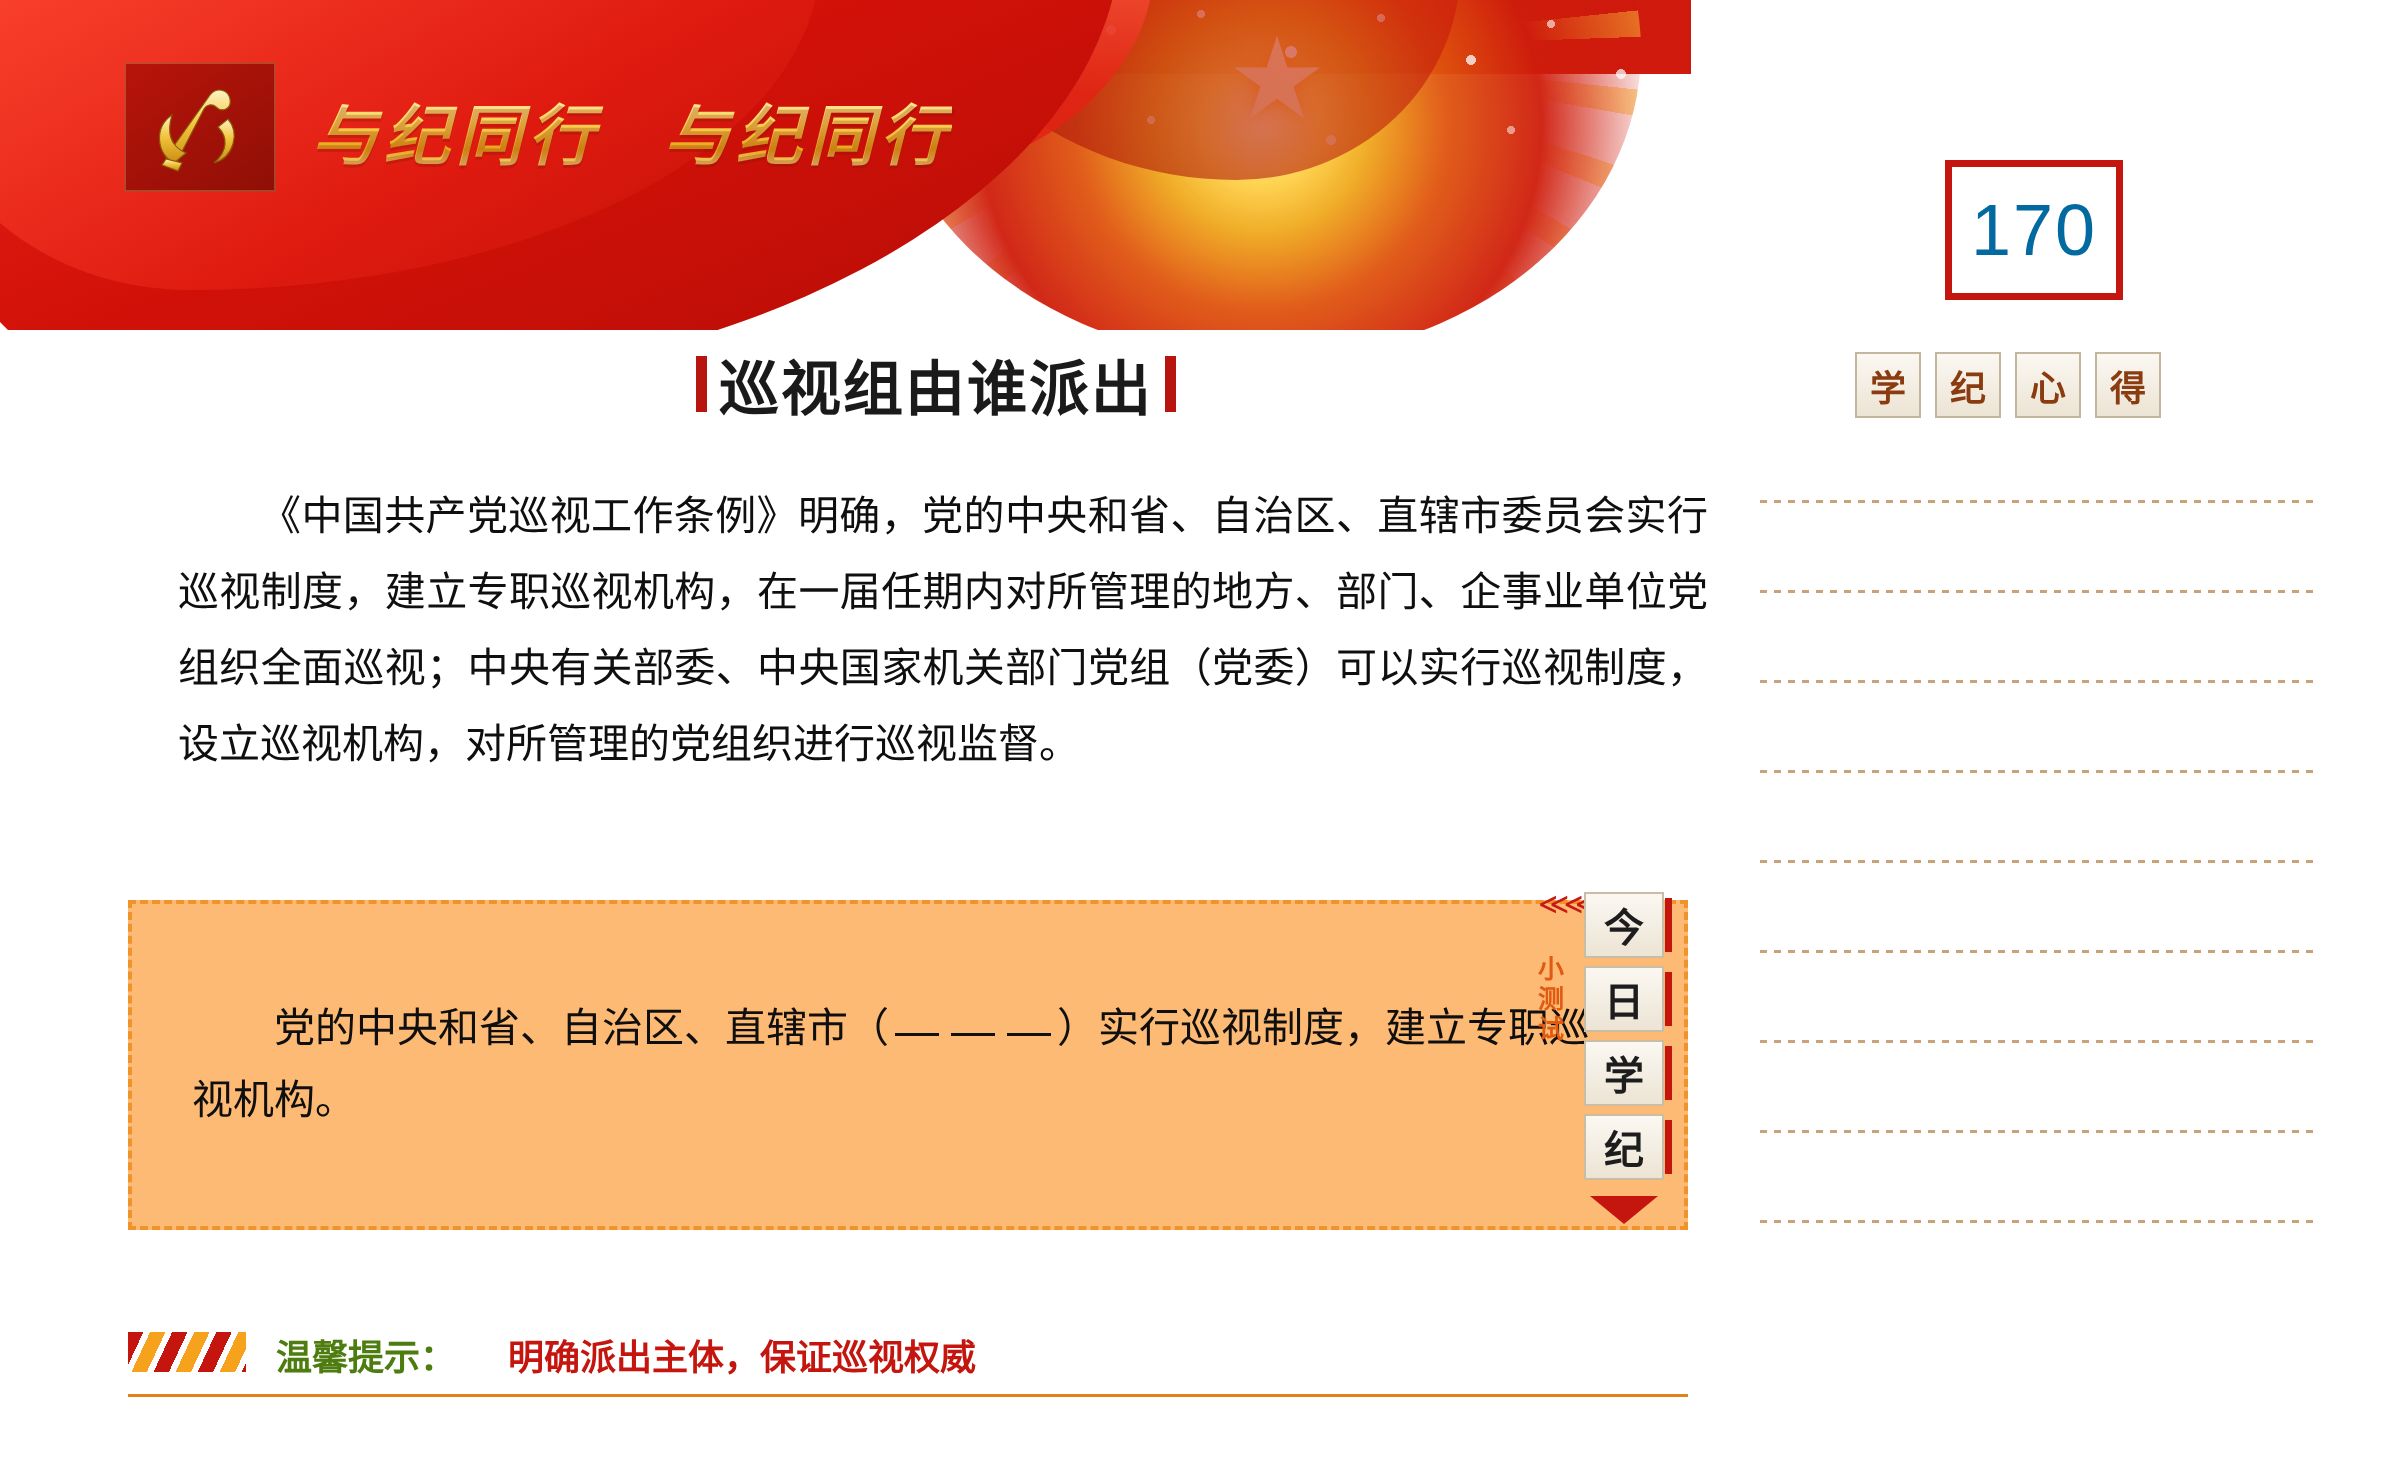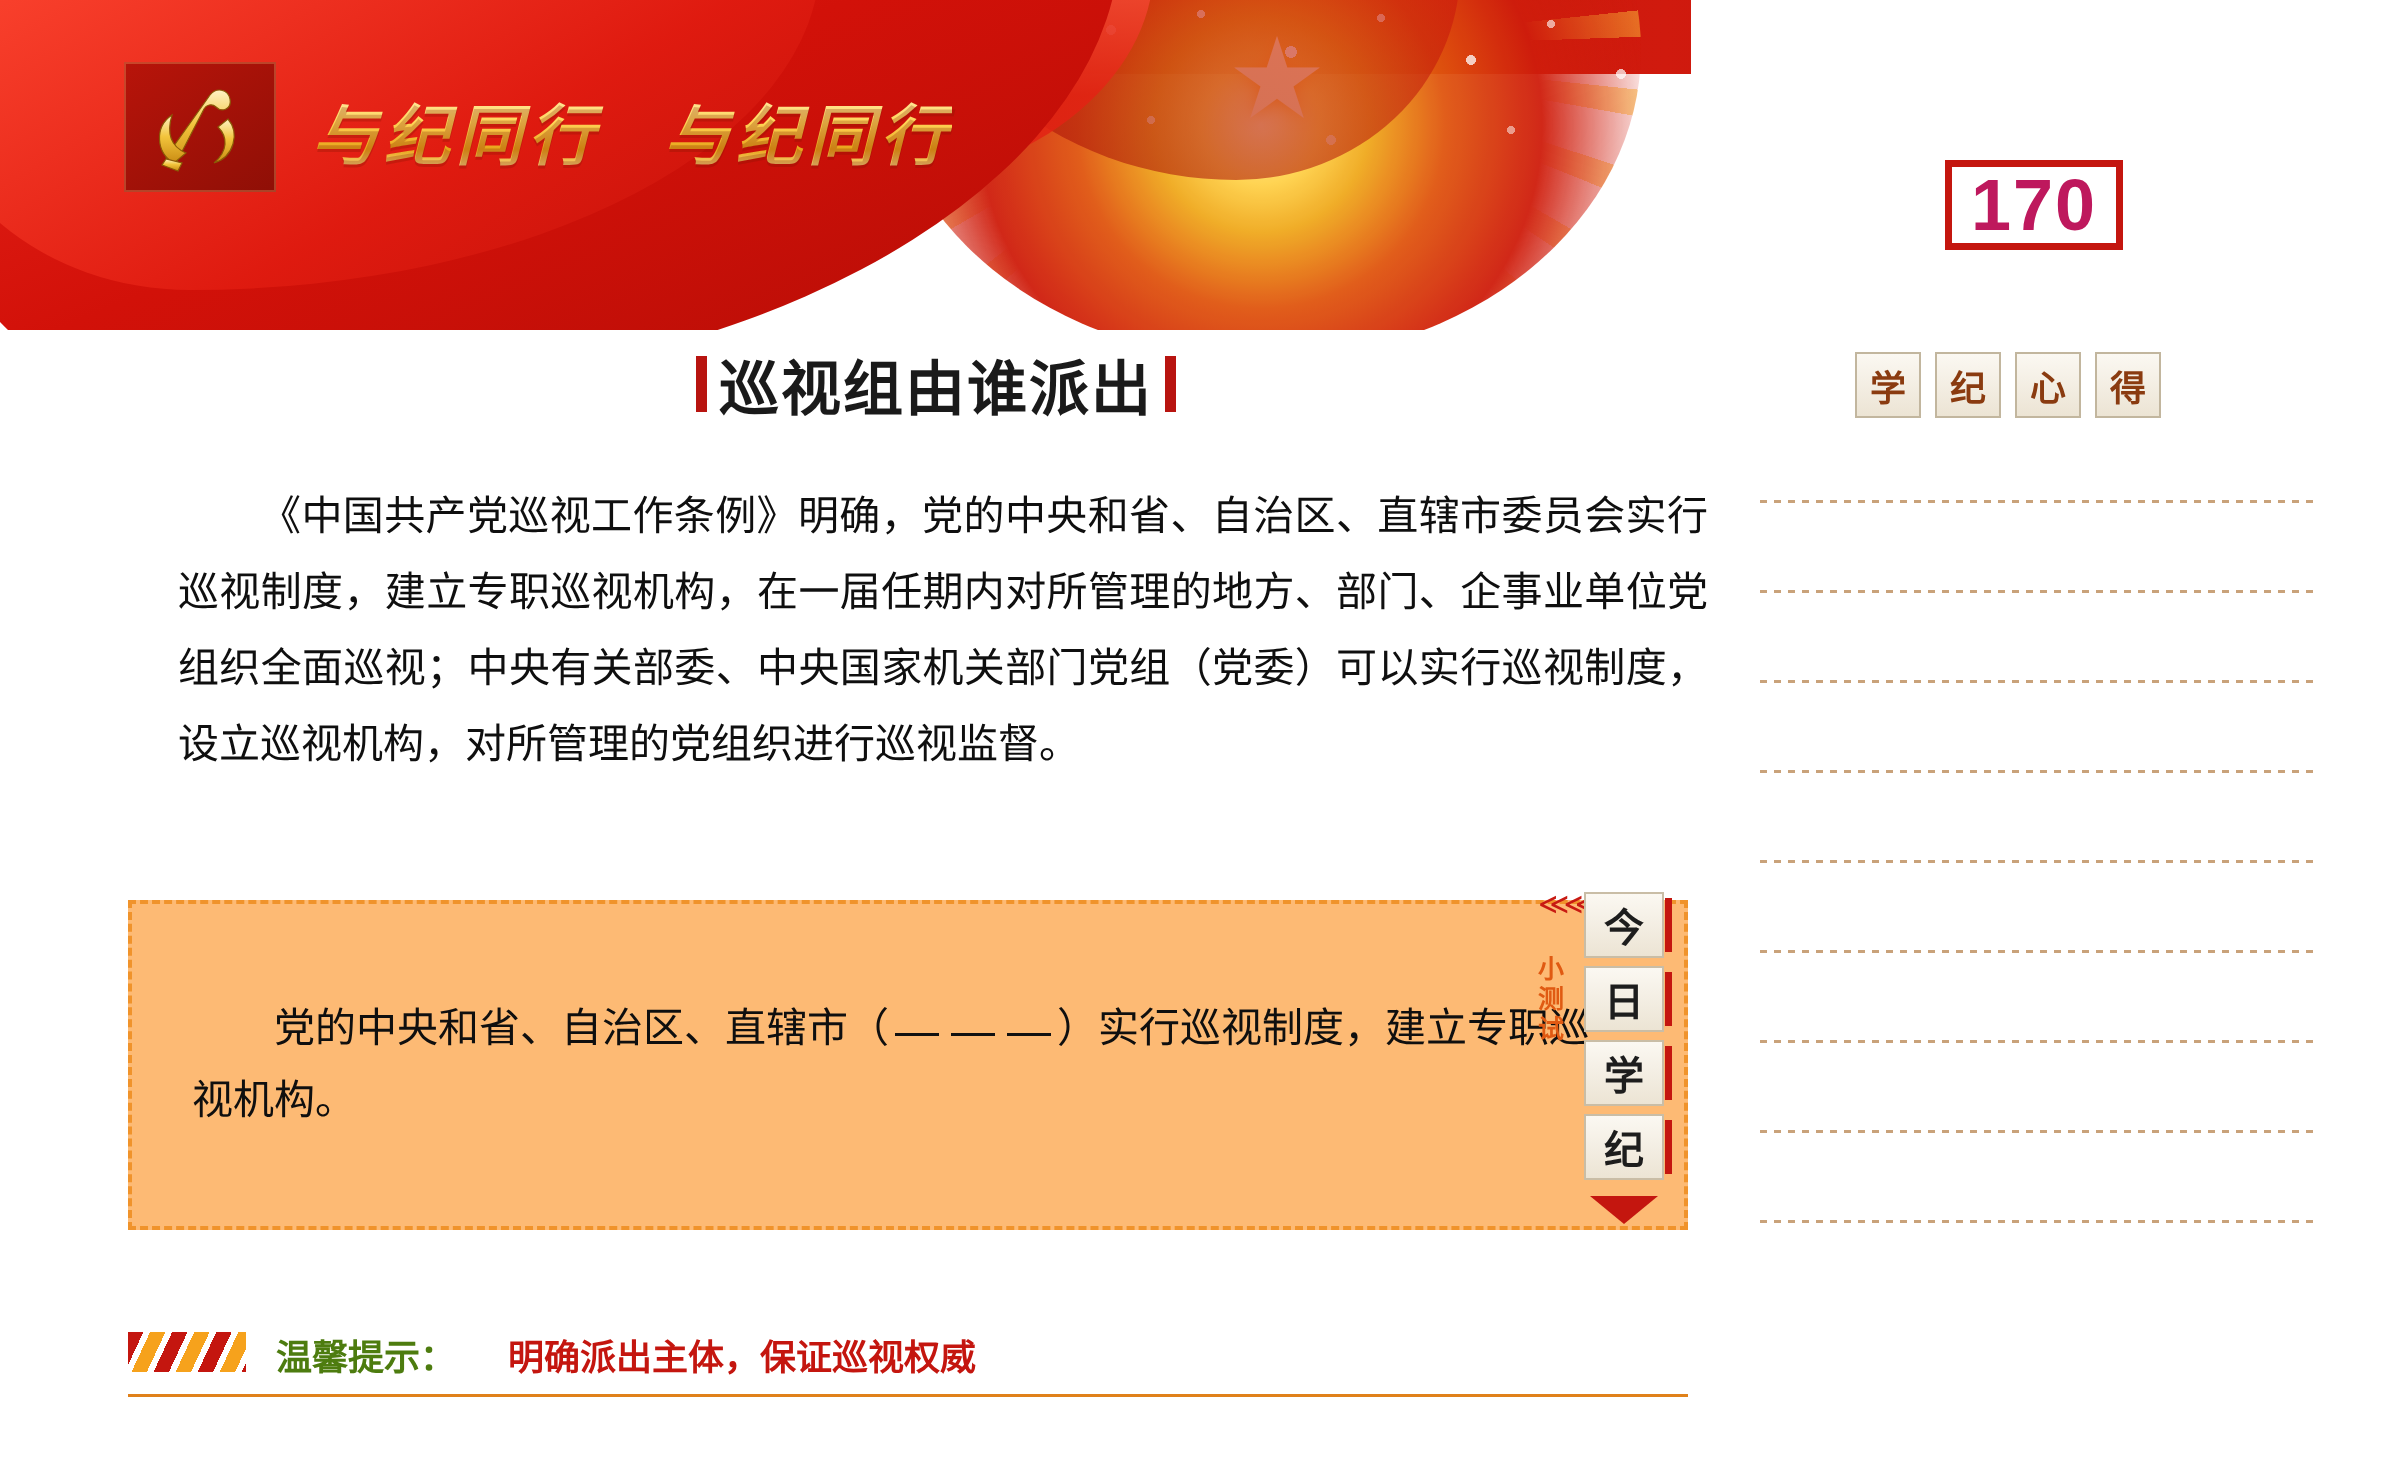--- a/index.html
+++ b/index.html
@@ -317,28 +317,28 @@
     position: absolute;
     left: 0; top: 72px;
     width: 1560px; height: 3px;
     background: #e0811a;
   }
 
   
   .num-badge {
     position: absolute;
     left: 1945px; top: 160px;
-    width: 178px; height: 90px;
+    width: 178px; height: 140px;
     background: #ffffff;
     border: 7px solid #c4160f;
     box-sizing: border-box;
     display: flex; align-items: center; justify-content: center;
-    color: #be185d;
+    color: #0369a1;
     font-size: 72px;
-    font-weight: bold;
+    font-weight: normal;
     font-family: "Liberation Sans", "DejaVu Sans", sans-serif;
     letter-spacing: 2px;
   }
   .notes-heading {
     position: absolute;
     left: 1855px; top: 352px;
     display: flex;
     gap: 14px;
   }
   .note-char {

